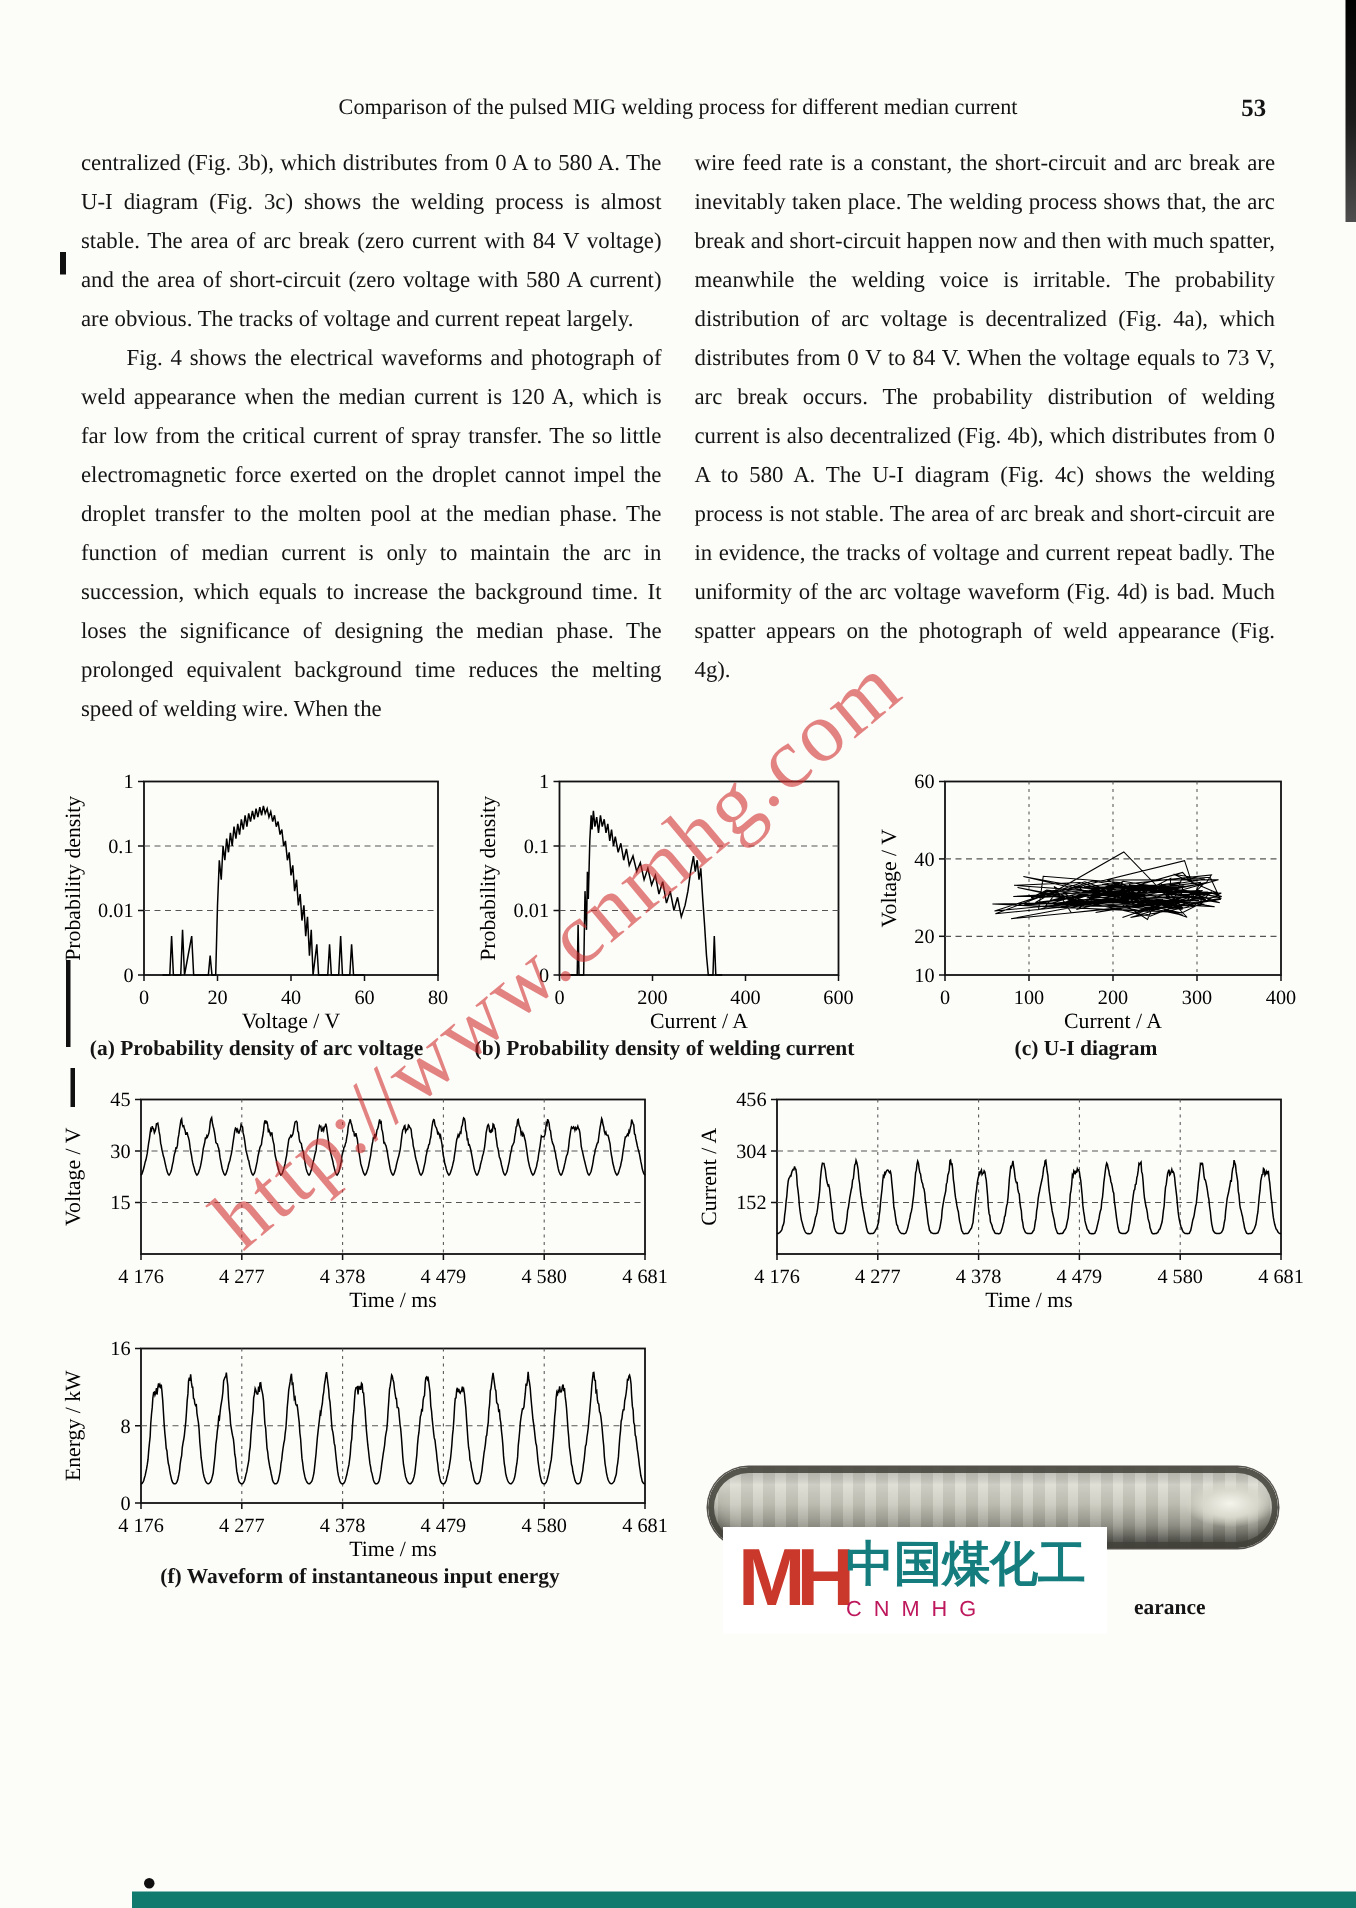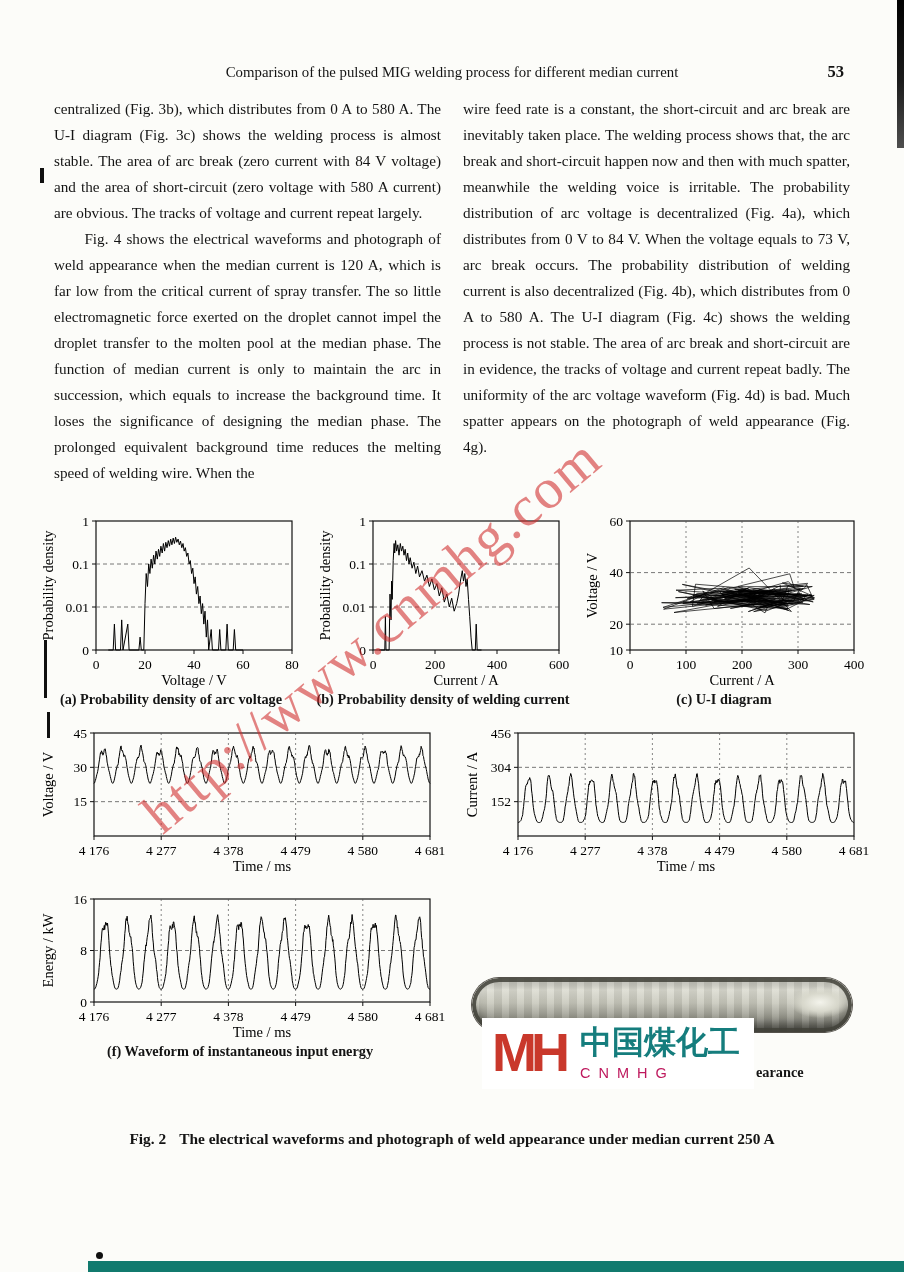--- a/index.html
+++ b/index.html
@@ -22,21 +22,21 @@
   .row3{margin-top:14px}
   
   .gcell{position:relative;width:400px;height:212px}
   .weldphoto{position:absolute;left:8px;top:88px;width:380px;height:54px;border-radius:27px;
     background:
       radial-gradient(ellipse 42px 22px at calc(100% - 32px) 45%, #f4f4ec 0%, #d9d9cd 40%, rgba(160,160,150,0) 72%),
       repeating-linear-gradient(90deg, rgba(255,255,255,.10) 0 7px, rgba(0,0,0,.07) 7px 15px),
       linear-gradient(180deg,#8f8f86 0%,#dcdcd2 22%,#c9c9bd 46%,#9b9b90 72%,#60605a 100%);
     box-shadow: inset 0 0 0 4px rgba(66,66,58,.85), inset 0 -7px 10px rgba(38,38,32,.55), inset 0 6px 8px rgba(255,255,250,.35), 0 0 0 1px #55524c;
   }
-  .logo{position:absolute;left:20px;top:130px;background:#fff;display:flex;align-items:center;gap:16px;padding:4px 12px 6px 8px;box-shadow:0 0 0 2px #fff}
+  .logo{position:absolute;left:20px;top:130px;background:#fff;display:flex;align-items:center;gap:0;padding:4px 12px 6px 8px;box-shadow:0 0 0 2px #fff}
   .logo .mark{font-family:"Liberation Sans",sans-serif;font-size:54px;font-weight:bold;color:#c9382b;letter-spacing:-6px;line-height:.95}
   .logo .ltxt{display:flex;flex-direction:column;line-height:1.15}
   .logo .cn{font-family:"Liberation Sans",sans-serif;font-size:32px;font-weight:bold;color:#157d7d}
   .logo .en{font-family:"Liberation Sans",sans-serif;font-size:14.5px;color:#157d7d;letter-spacing:8px;margin-top:4px}
   .gcap{position:absolute;left:292px;top:174px;font-weight:bold;font-size:14.3px}
   
   .figmain{margin-top:28px;text-align:center;font-weight:bold;font-size:15.4px}
   .figmain .lbl{margin-right:13px}
   
   .watermark{position:absolute;left:150px;top:788px;transform:rotate(-40deg);transform-origin:0 50%;
@@ -275,20 +275,17 @@
           <span class="mark" style="color: rgb(201, 56, 43);">MH</span>
           <span class="ltxt">
             <span class="cn" style="color: rgb(21, 125, 125);">中国煤化工</span>
             <span class="en" style="color: #be185d;">CNMHG</span>
           </span>
         </div>
         <span class="gcap">earance</span>
       </div>
     </div>
 
-    <p class="figmain">
-      <span class="lbl">Fig. 2</span><span>The electrical waveforms and photograph of weld appearance under median current 250 A</span>
-    </p>
   </section>
 
   <div class="watermark" style="color: rgb(208, 44, 44);">http://www.cnmhg.com</div>
   <div class="bottombar" style="background: rgb(17, 122, 110);"></div>
 </div>
 
 </body></html>

